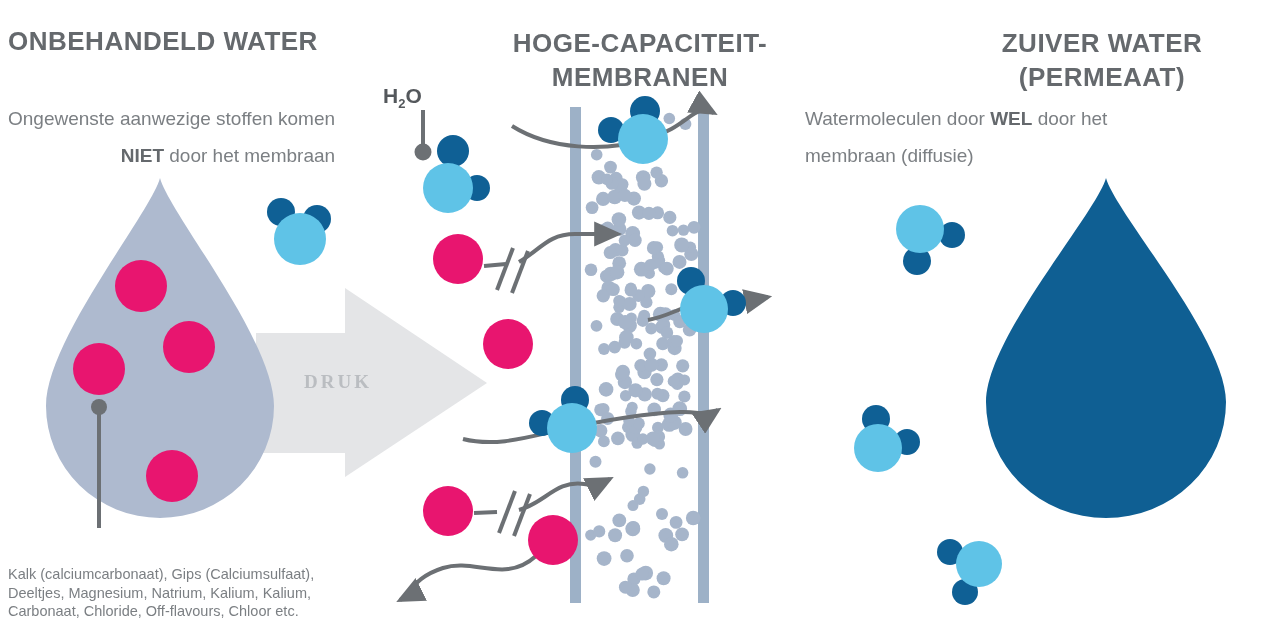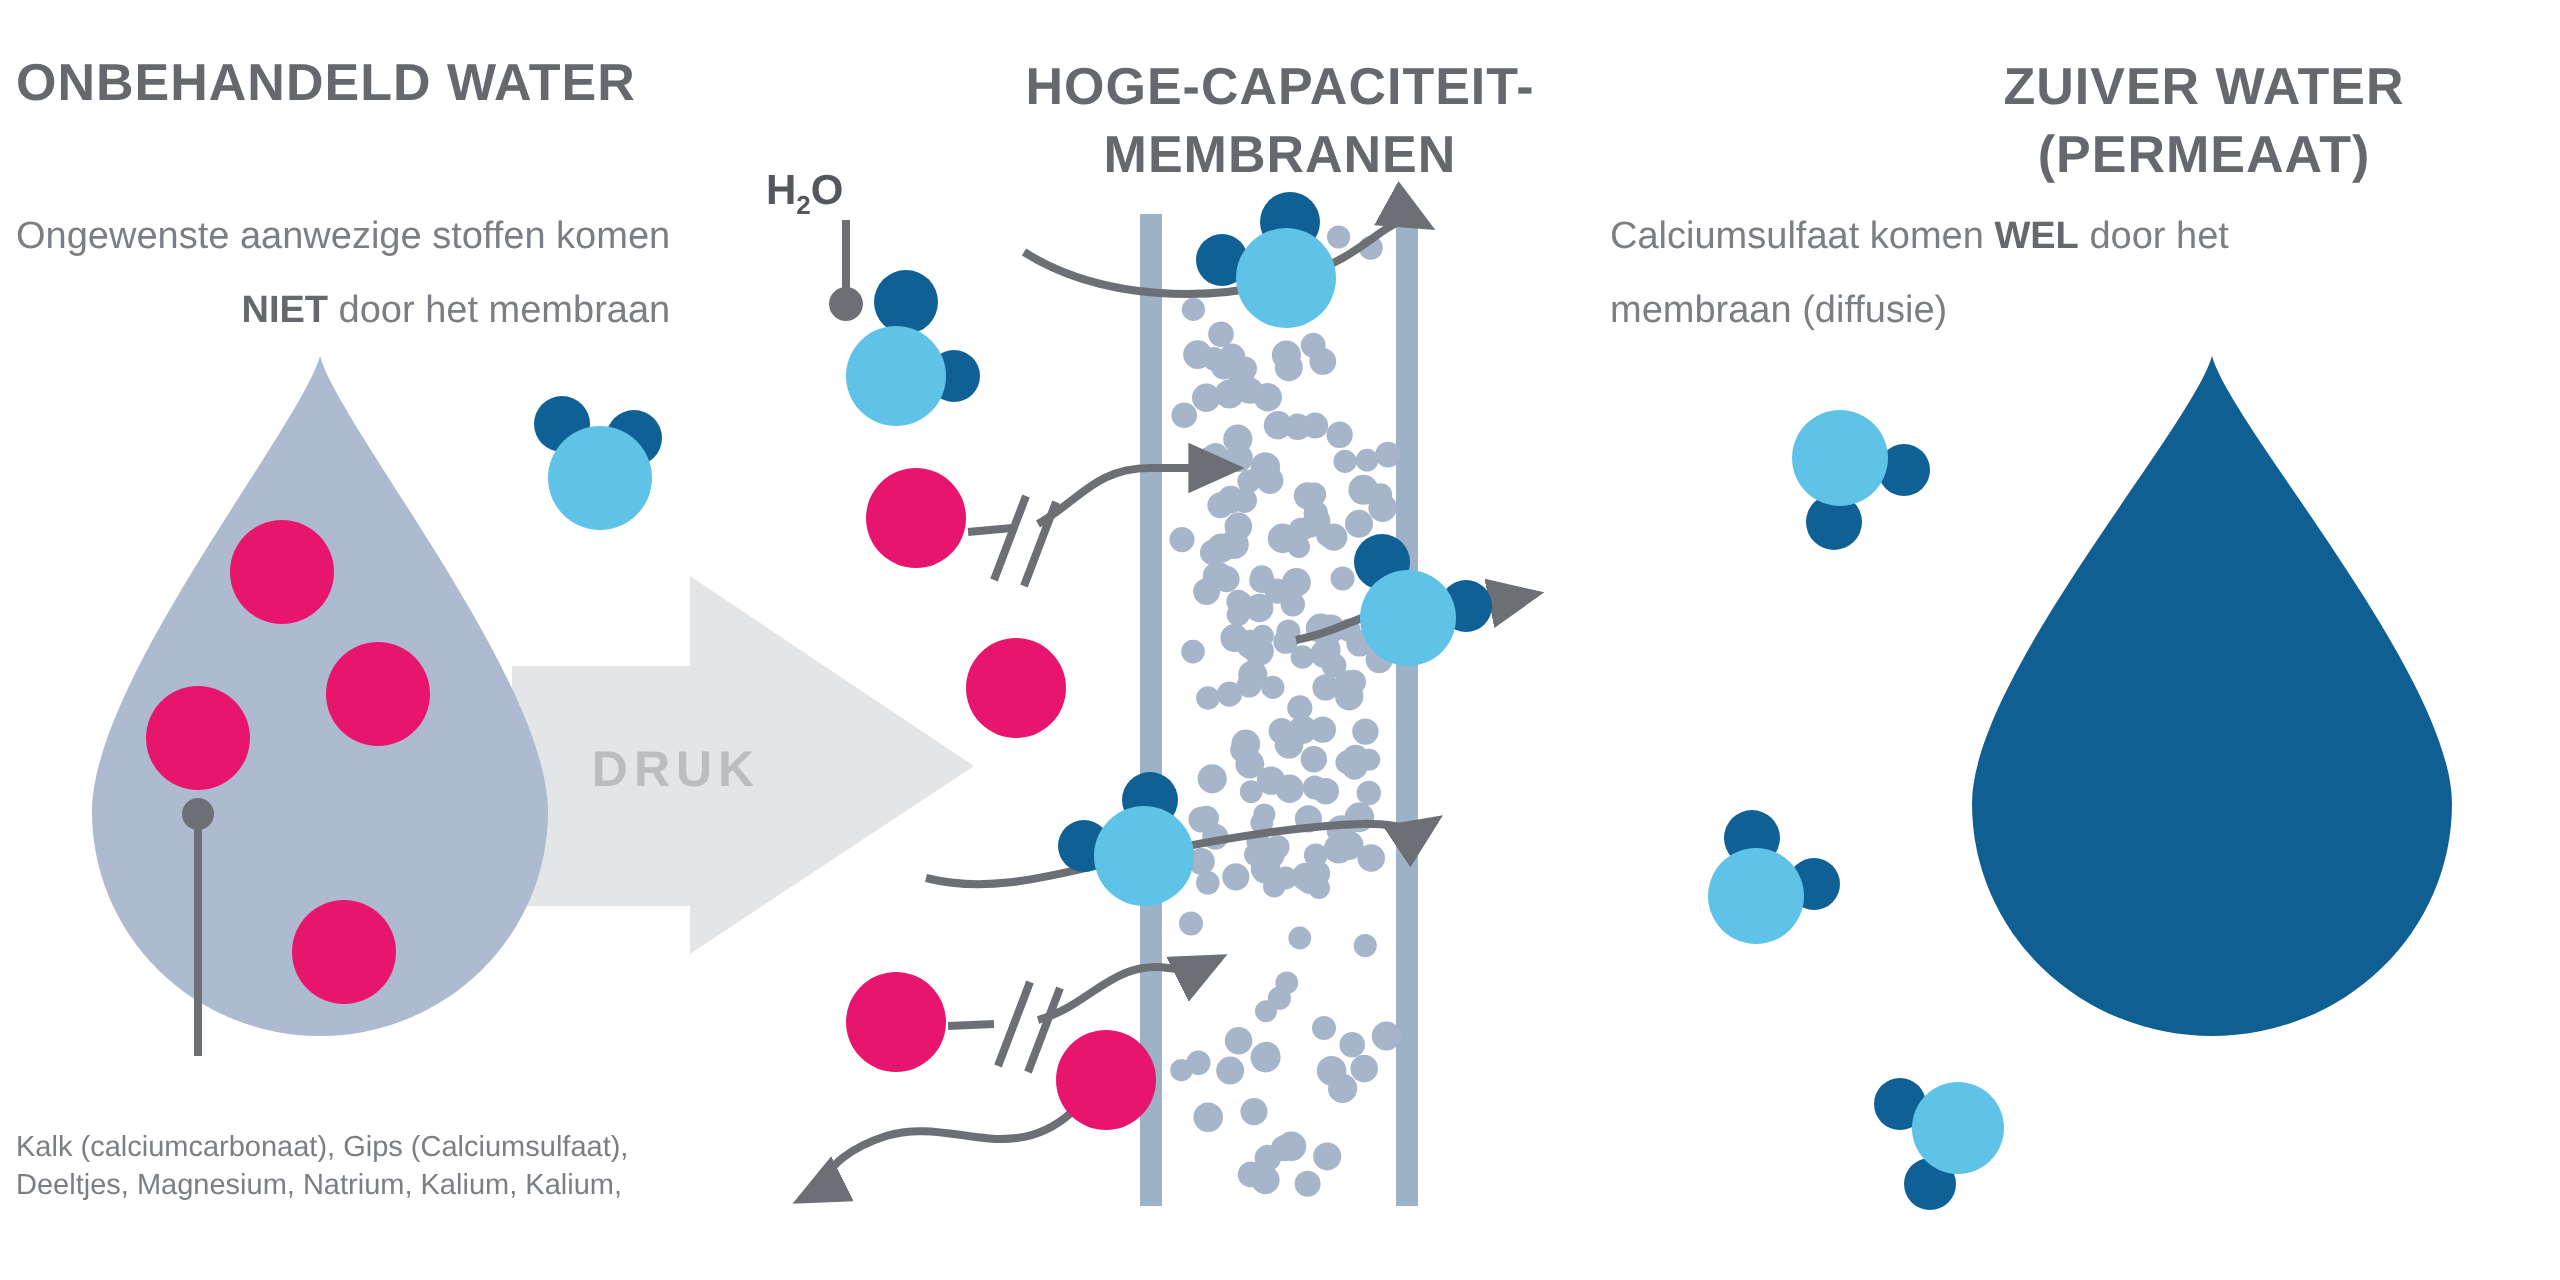--- a/index.html
+++ b/index.html
@@ -6,21 +6,21 @@
   .stage{position:relative;width:1280px;height:640px;background:#fff;overflow:hidden;
          font-family:"Liberation Sans",sans-serif;padding-left:46px;}
   .stage svg{position:absolute;left:0;top:0;}
   .overlay{position:absolute;white-space:nowrap;}
   .sec-title{font-size:26px;font-weight:700;letter-spacing:0.5px;color:var(--title_gray);}
   .centered{text-align:center;line-height:34px;}
   .desc{font-size:19px;color:var(--text_gray);line-height:37px;font-weight:400;}
   .desc b{color:var(--title_gray);font-weight:700;}
   .h2o{font-size:21px;font-weight:700;color:var(--h2o_gray);}
   .h2o sub{font-size:13px;}
-  .druk{font-size:25px;font-weight:700;letter-spacing:3px;color:var(--druk_text);}
+  .druk{font-size:19px;font-weight:700;letter-spacing:3px;color:var(--druk_text);font-family:Liberation Serif, serif;}
   .callout-head{font-size:17px;color:var(--text_gray);letter-spacing:0.4px;line-height:20px;}
   .callout-body{font-size:14.5px;color:var(--text_gray);line-height:18.5px;}
   .f-pink{fill:var(--pink);}
   .f-lblue{fill:var(--light_blue);}
   .f-dblue{fill:var(--dark_blue);}
   .f-drop{fill:var(--drop_gray);}
   .f-bar{fill:var(--membrane_bar);}
   .f-dot{fill:var(--membrane_dot);}
   .f-arrow{fill:var(--arrow_gray);}
   .s-arrow{stroke:var(--arrow_gray);stroke-width:4;fill:none;}
@@ -321,27 +321,28 @@
     <div>HOGE-CAPACITEIT-</div>
     <div>MEMBRANEN</div>
   </div>
 
   <div class="overlay desc" style="left:8px;top:100px;text-align:right;">
     <div>Ongewenste aanwezige stoffen komen</div>
     <div><b>NIET</b><span> door het membraan</span></div>
   </div>
 
   <div class="overlay desc" style="left:805px;top:100px;">
-    <div><span>Calciumsulfaat komen </span><b>WEL</b><span> door het</span></div>
+    <div><span>Watermoleculen door </span><b>WEL</b><span> door het</span></div>
     <div>membraan (diffusie)</div>
   </div>
 
   <div class="overlay h2o" style="left:383px;top:84px;"><span>H</span><sub>2</sub><span>O</span></div>
 
   <div class="overlay druk" style="left:283px;top:371px;width:110px;text-align:center;">DRUK</div>
 
 
   <div class="overlay callout-body" style="left:8px;top:548px;margin-top:17px;">
     <div>Kalk (calciumcarbonaat), Gips (Calciumsulfaat),</div>
     <div>Deeltjes, Magnesium, Natrium, Kalium, Kalium,</div>
+    <div>Carbonaat, Chloride, Off-flavours, Chloor etc.</div>
   </div>
 
 </div>
 
 </body></html>

